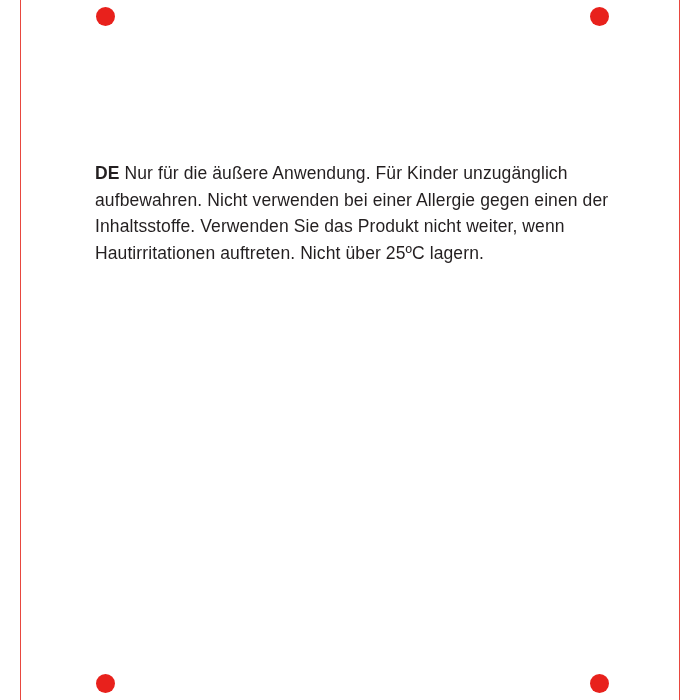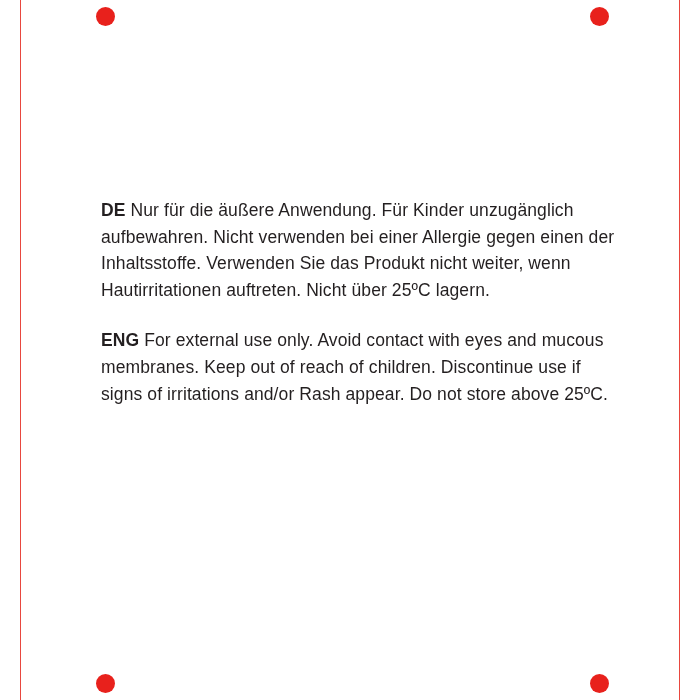--- a/index.html
+++ b/index.html
@@ -41,24 +41,23 @@
     border-radius: 50%;
     background: #e8211c;
   }
   .reg-dot.tl { left: 96px;  top: 7px; }
   .reg-dot.tr { right: 91px; top: 7px; }
   .reg-dot.bl { left: 96px;  bottom: 7px; }
   .reg-dot.br { right: 91px; bottom: 7px; }
 
   .content {
     position: absolute;
-    left: 101px;
+    left: 95px;
     top: 160px;
     width: 520px;
-    margin-top: 37px;
   }
 
   .para {
     font-size: 17.5px;
     line-height: 1.52;
     letter-spacing: 0.1px;
     margin: 0 0 24px 0;
     color: #231f20;
   }
   .para:last-child { margin-bottom: 0; }
@@ -83,20 +82,16 @@
   <div class="reg-dot bl"></div>
   <div class="reg-dot br"></div>
 
   <div class="content">
 
     <p class="para">
       <span class="lang">DE</span>
       <span class="body-text">Nur für die äußere Anwendung. Für Kinder unzugänglich aufbewahren. Nicht verwenden bei einer Allergie gegen einen der Inhaltsstoffe. Verwenden Sie das Produkt nicht weiter, wenn Hautirritationen auftreten. Nicht über 25ºC lagern.</span>
     </p>
 
-    <p class="para">
-      <span class="lang">ENG</span>
-      <span class="body-text">For external use only. Avoid contact with eyes and mucous membranes. Keep out of reach of children. Discontinue use if signs of irritations and/or Rash appear. Do not store above 25ºC.</span>
-    </p>
 
 
   </div>
 </div>
 
 </body></html>

